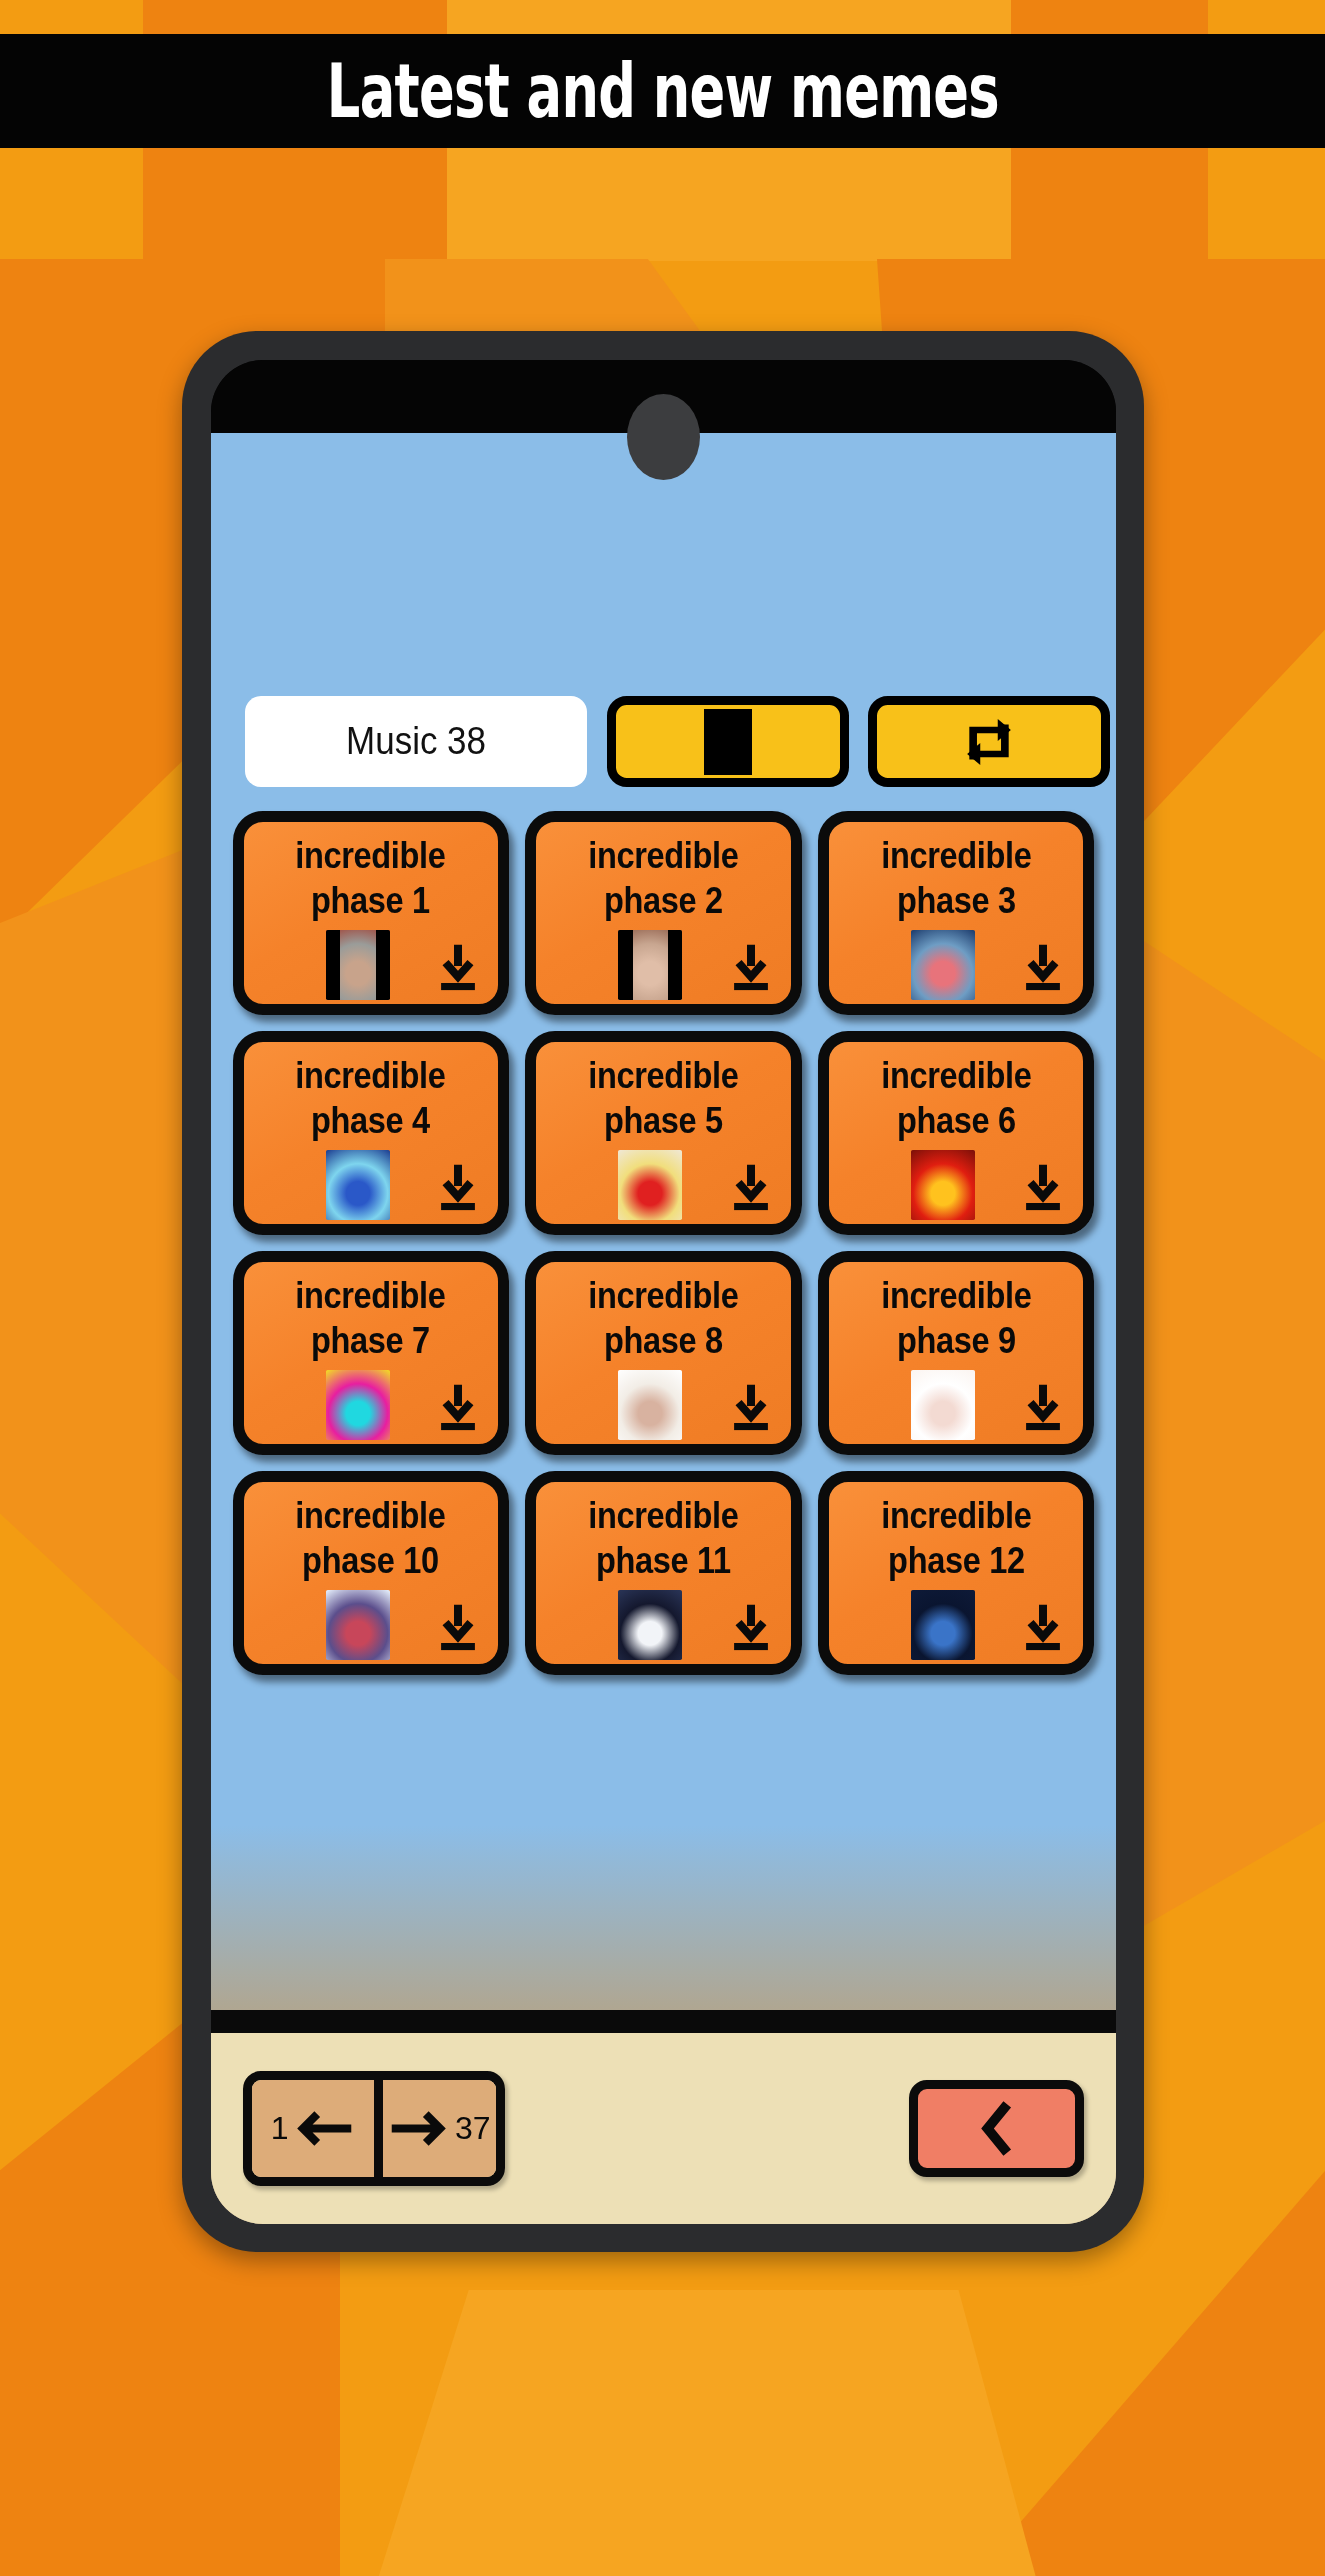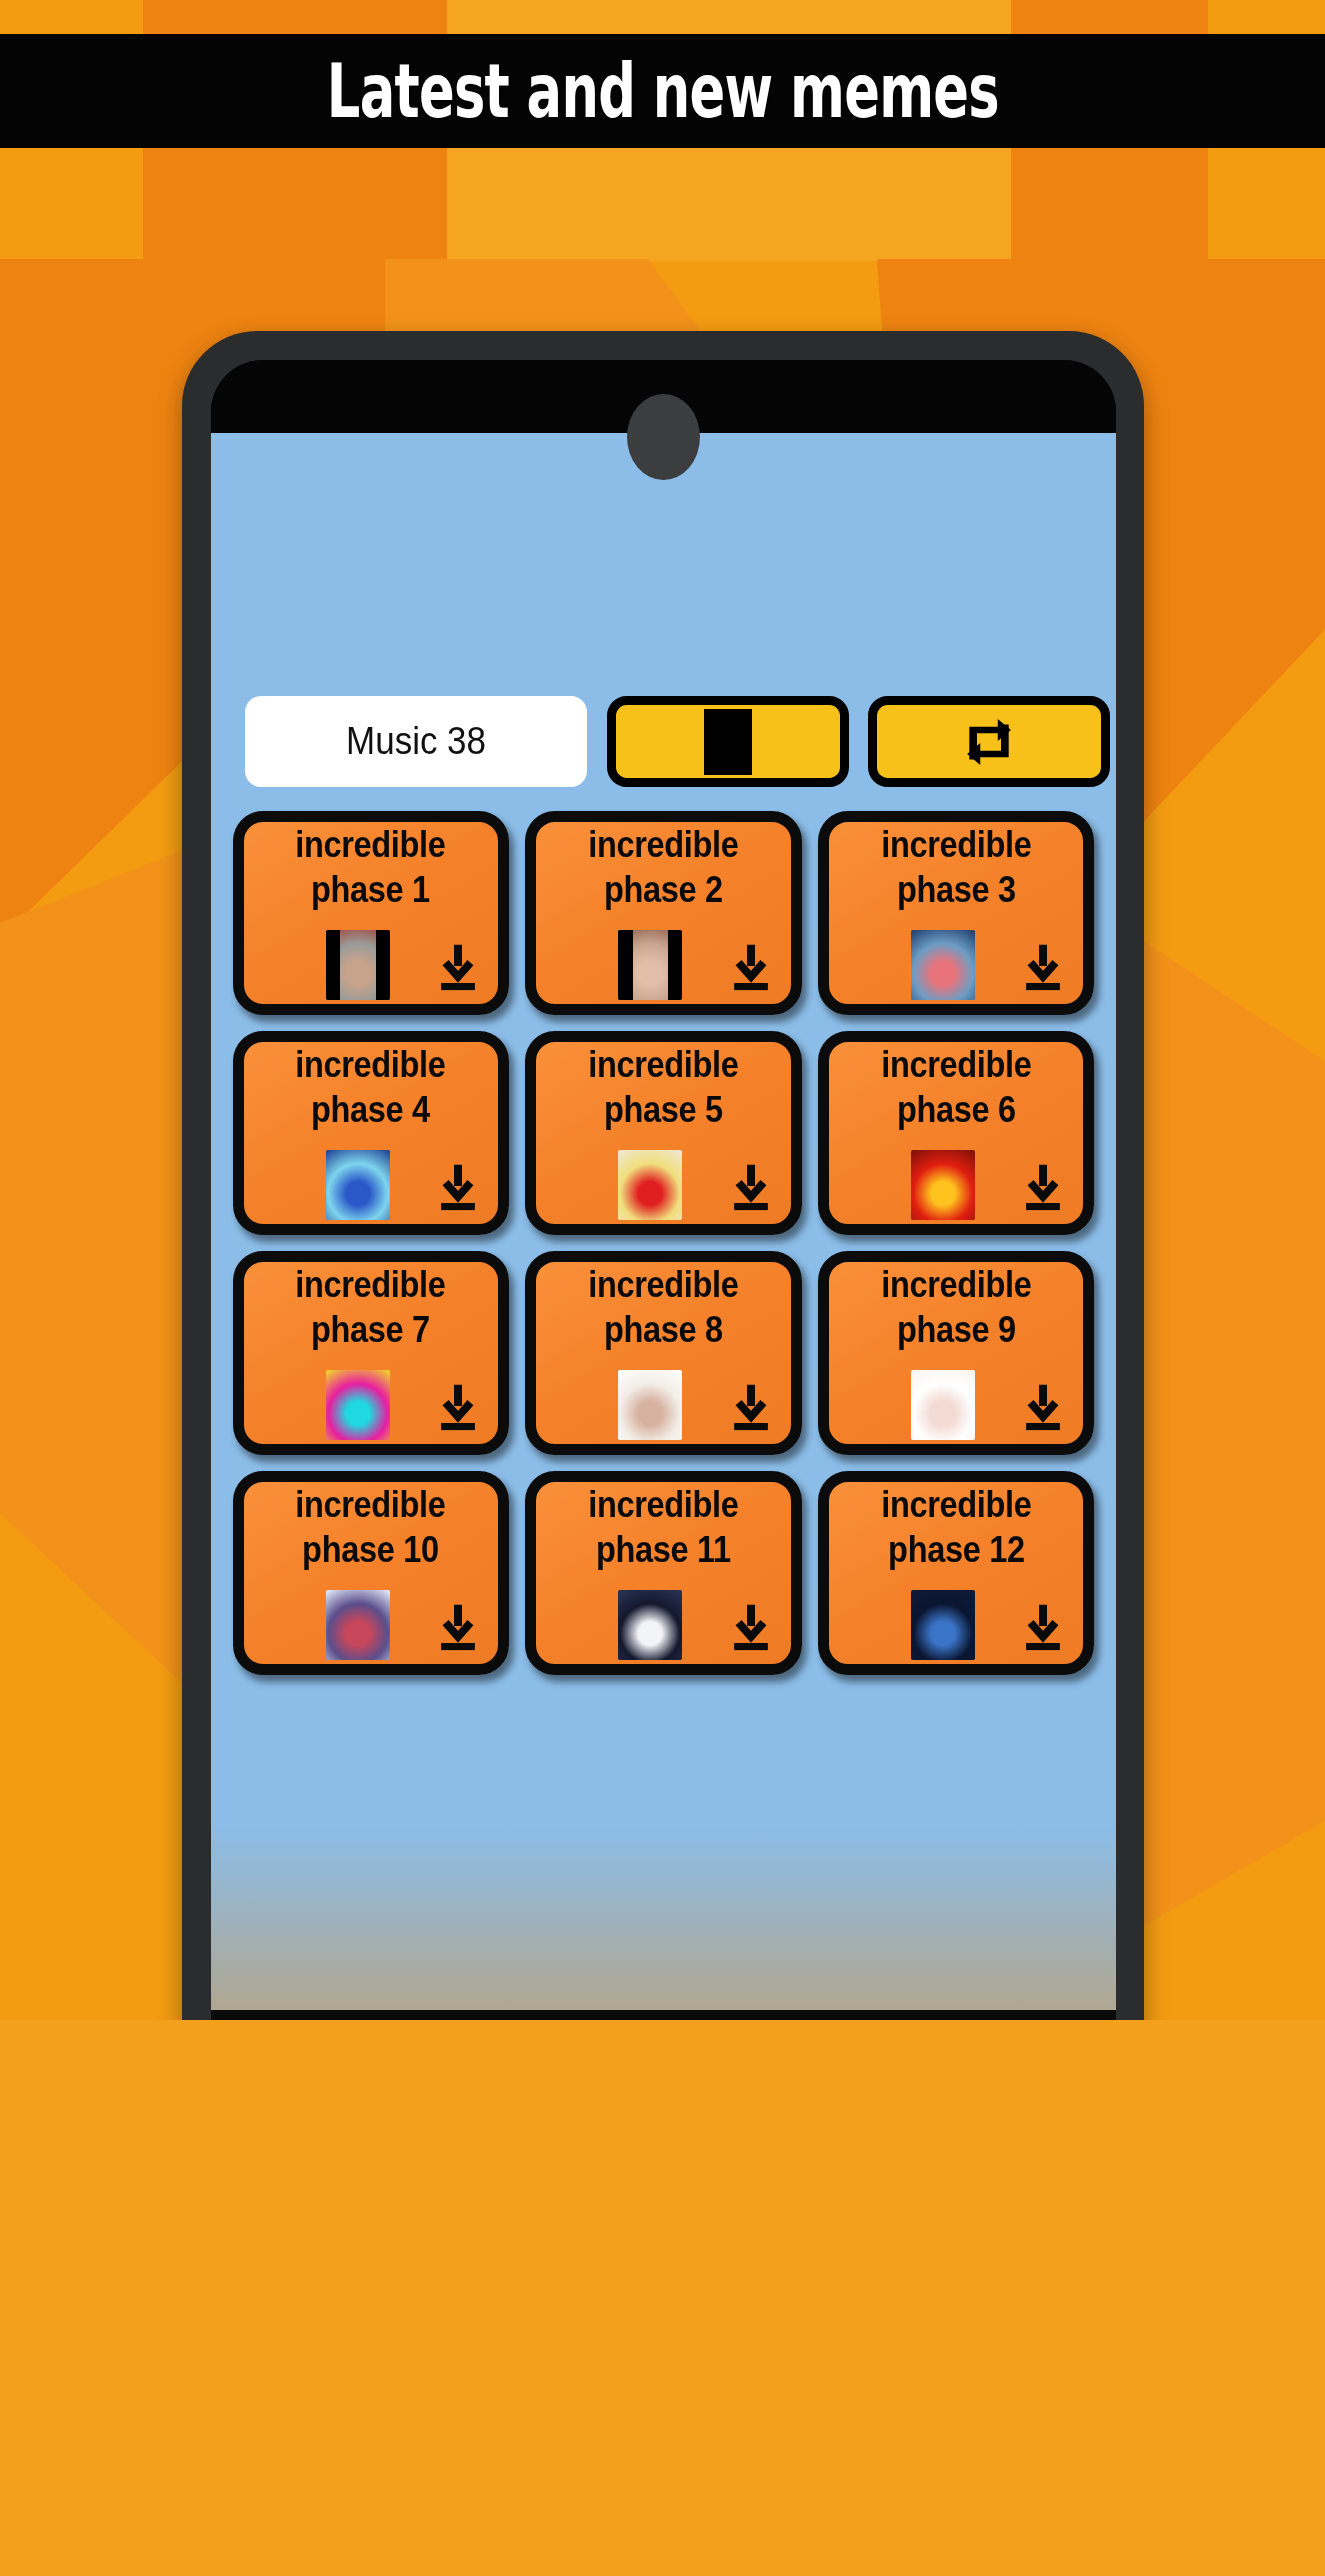--- a/index.html
+++ b/index.html
@@ -9,21 +9,21 @@
     height: 2576px;
     overflow: hidden;
     font-family: "Liberation Sans", sans-serif;
     background: #F3A01C;
   }
 
   
   #stage {
     position: relative;
     width: 1326px;
-    height: 2020px;
+    height: 2576px;
     background: #F39C12;
     overflow: hidden;
   }
   .ray {
     position: absolute;
     pointer-events: none;
   }
 
   
   .r1 {
@@ -225,21 +225,21 @@
   .tile {
     position: relative;
     background: linear-gradient(150deg, #F9903A 0%, #F5822A 45%, #EF7C24 100%);
     border: 11.6px solid #0B0B0B;
     border-radius: 30px;
     box-shadow: 4.5px 6.3px 7.2px rgba(0,0,0,0.45);
     overflow: hidden;
     display: flex;
     flex-direction: column;
     align-items: center;
-    padding-top: 0;
+    padding-top: 11px;
   }
   .tile-title {
     color: #0A0A0A;
     font-family: "Liberation Sans Narrow", "Liberation Sans", sans-serif;
     font-weight: 700;
     font-size: 37px;
     line-height: 1.22;
     text-align: center;
     letter-spacing: -0.4px;
     transform: scaleX(0.88);

